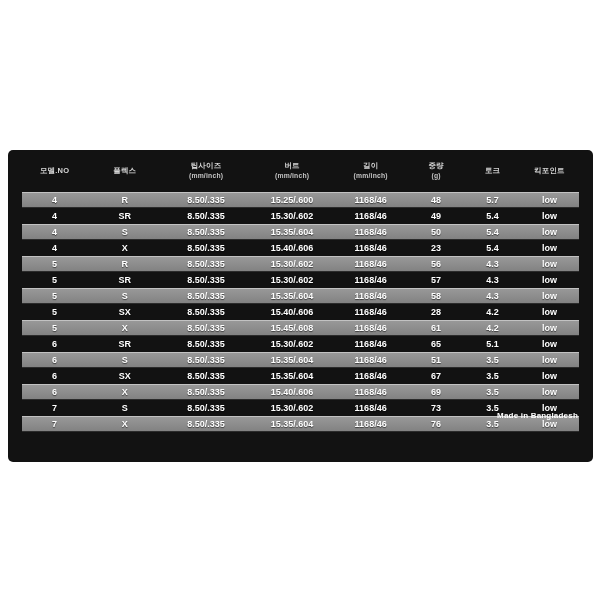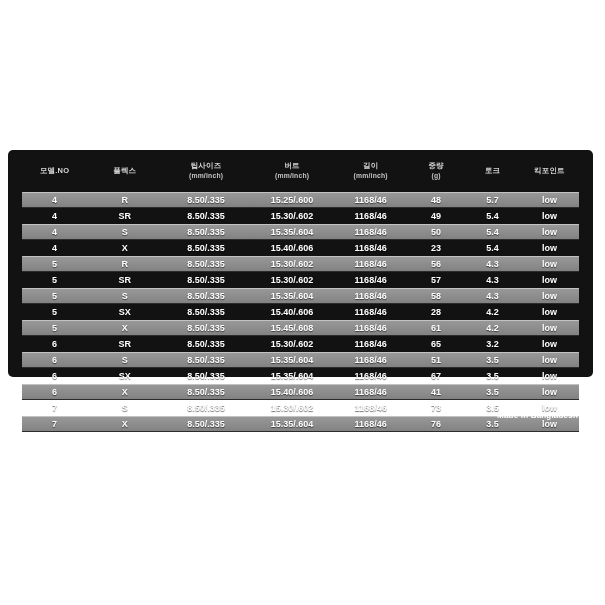--- a/index.html
+++ b/index.html
@@ -13,21 +13,21 @@
     width: 605px;
     height: 605px;
     background: #ffffff;
     overflow: hidden;
   }
   .panel {
     position: absolute;
     left: 8px;
     top: 150px;
     width: 585px;
-    height: 227px;
+    height: 312px;
     background: #121212;
     border-radius: 5px;
     box-sizing: border-box;
   }
   .table-wrap {
     position: absolute;
     left: 14px;
     right: 14px;
     top: 0;
   }
@@ -192,21 +192,21 @@
             <div class="cell">4.2</div>
             <div class="cell">low</div>
           </div>
           <div class="grid-row data-row dark">
             <div class="cell">6</div>
             <div class="cell">SR</div>
             <div class="cell">8.50/.335</div>
             <div class="cell">15.30/.602</div>
             <div class="cell">1168/46</div>
             <div class="cell">65</div>
-            <div class="cell">3.2</div>
+            <div class="cell">5.1</div>
             <div class="cell">low</div>
           </div>
           <div class="grid-row data-row gray">
             <div class="cell">6</div>
             <div class="cell">S</div>
             <div class="cell">8.50/.335</div>
             <div class="cell">15.35/.604</div>
             <div class="cell">1168/46</div>
             <div class="cell">51</div>
             <div class="cell">3.5</div>
@@ -221,21 +221,21 @@
             <div class="cell">67</div>
             <div class="cell">3.5</div>
             <div class="cell">low</div>
           </div>
           <div class="grid-row data-row gray">
             <div class="cell">6</div>
             <div class="cell">X</div>
             <div class="cell">8.50/.335</div>
             <div class="cell">15.40/.606</div>
             <div class="cell">1168/46</div>
-            <div class="cell">41</div>
+            <div class="cell">69</div>
             <div class="cell">3.5</div>
             <div class="cell">low</div>
           </div>
           <div class="grid-row data-row dark">
             <div class="cell">7</div>
             <div class="cell">S</div>
             <div class="cell">8.50/.335</div>
             <div class="cell">15.30/.602</div>
             <div class="cell">1168/46</div>
             <div class="cell">73</div>

